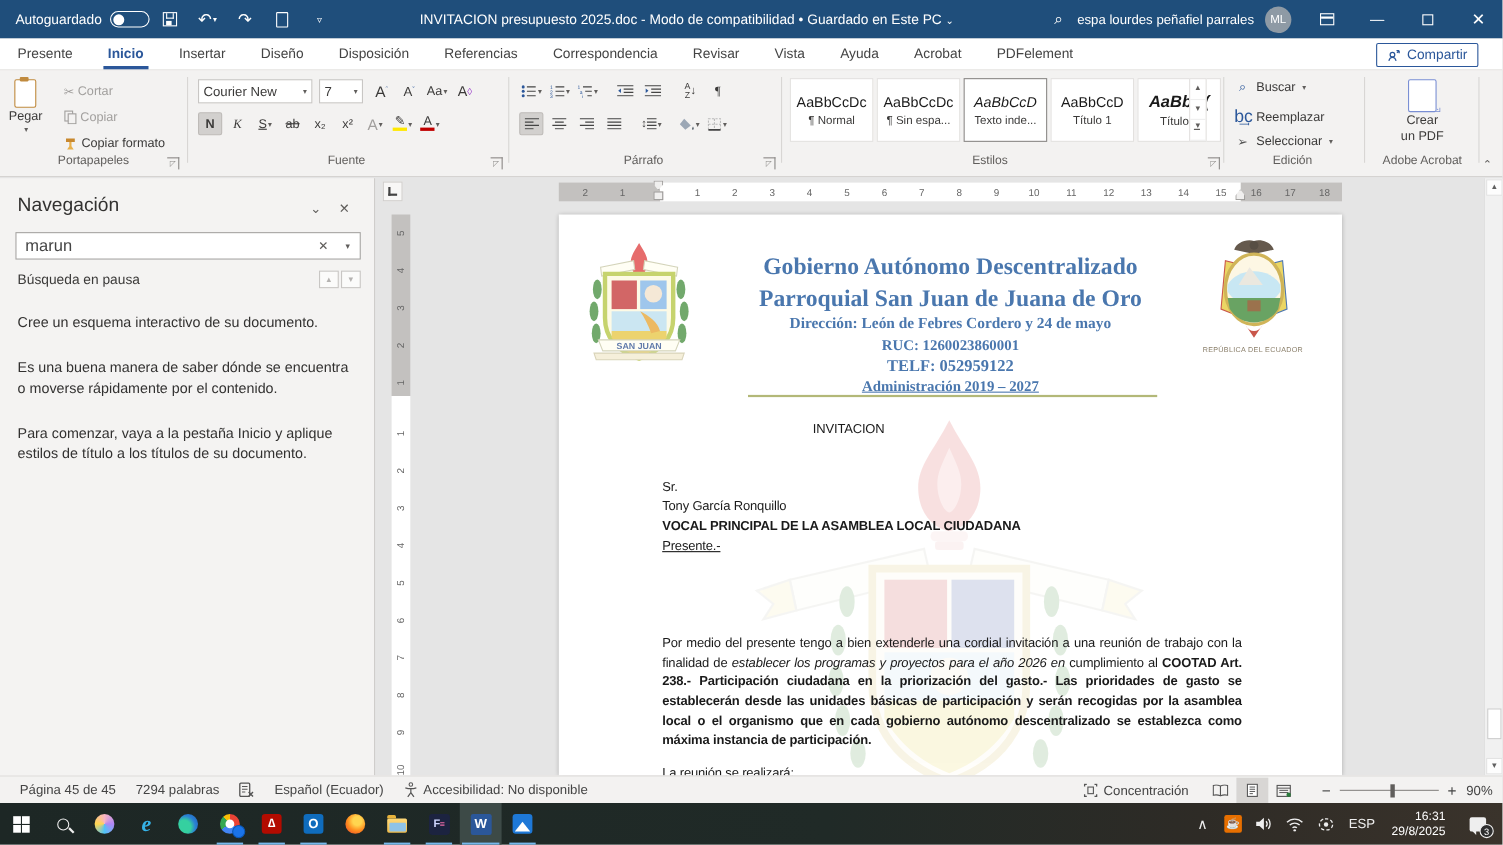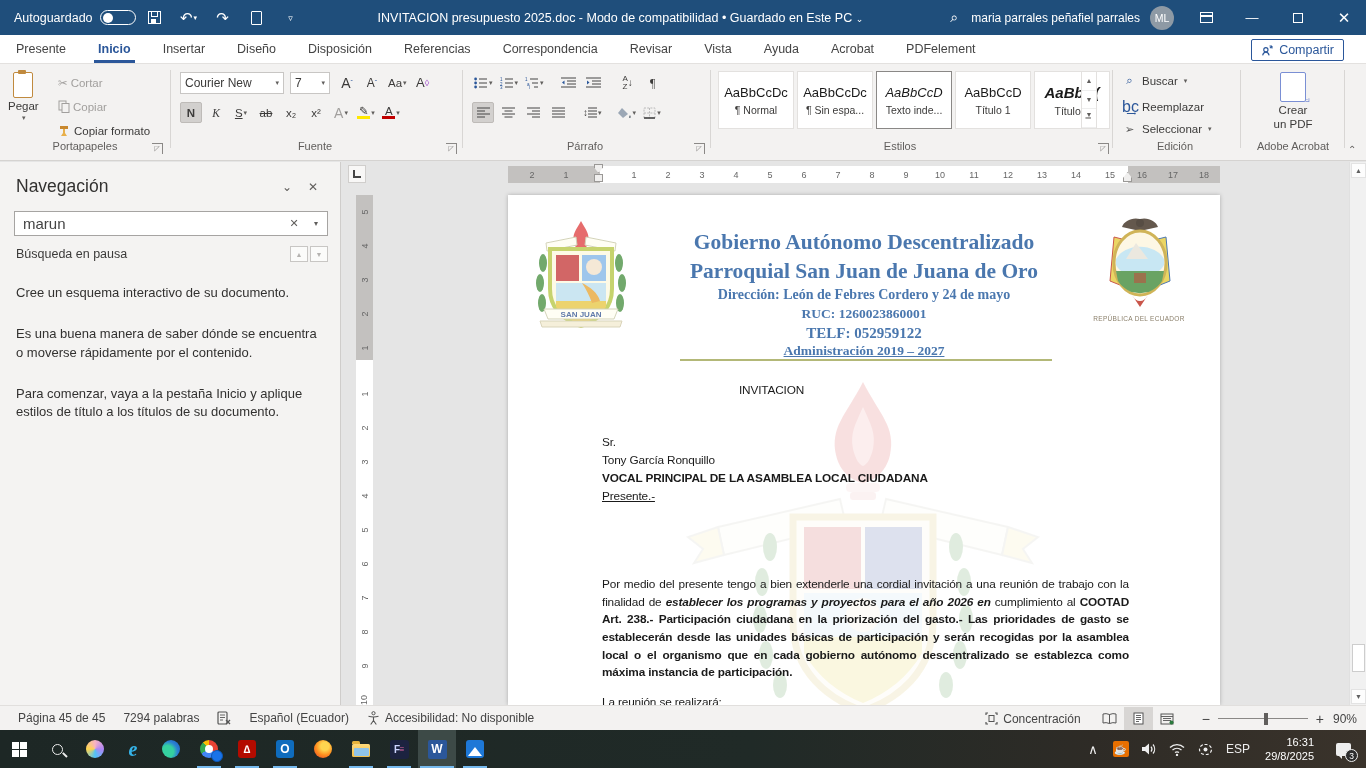--- a/index.html
+++ b/index.html
@@ -59,21 +59,21 @@
   .galbtns span { flex:1; display:flex; align-items:center; justify-content:center; font-size:7px; color:#605e5c; border-bottom:1px solid #eee; }
   .edit-item { position:absolute; display:flex; align-items:center; gap:5px; font-size:11.5px; }
   .mini-ic { width:15px; text-align:center; color:#2b579a; }
   .pdfic { width:26px; height:30px; border:1.5px solid #7a8fd4; border-radius:2px; position:relative; background:#fff; }
   .pdfic:before { content:"⟓"; position:absolute; right:-5px; bottom:-4px; color:#7a8fd4; font-size:11px; }
   .collapse-chev { position:absolute; left:1348px; top:80px; font-size:10px; color:#605e5c; }
   svg.ric { display:block; }
 
   
   .navpane { position:absolute; top:162px; left:0; width:341px; height:543px; background:#f4f3f2; border-right:1px solid #cfcdcb; }
-  .nav-head { display:flex; align-items:center; margin:14px 14px 0 16px; }
+  .nav-head { display:flex; align-items:flex-end; margin:14px 14px 0 16px; }
   .nav-title { font-size:17.5px; color:#323130; flex:1; font-weight:400; }
   .nav-hbtn { width:26px; text-align:center; color:#605e5c; font-size:12px; }
   .nav-search { margin:14px 12px 0 14px; height:25px; background:#fff; border:1px solid #a6a4a2; display:flex; align-items:center; }
   .nav-search input { flex:1; border:none; outline:none; font-size:15px; padding:0 8px; color:#444; background:transparent; font-family:inherit; }
   .nav-search .sx { width:22px; text-align:center; color:#605e5c; font-size:11px; }
   .nav-status { display:flex; align-items:center; margin:10px 12px 0 16px; }
   .nav-status .txt { flex:1; font-size:12.5px; color:#3b3a39; }
   .updown { display:flex; gap:2px; }
   .updown span { width:18px; height:16px; border:1px solid #c8c6c4; background:#fbfbfa; color:#b5b3b1; font-size:7px; display:flex; align-items:center; justify-content:center; }
   .nav-tabs { display:flex; gap:26px; margin:14px 0 0 16px; border-bottom:1px solid #e1dfdd; padding-bottom:0; width:calc(100% - 16px); }
@@ -107,21 +107,21 @@
   .hl1 { font-size:21.5px; line-height:1.35; }
   .hl2 { font-size:14px; line-height:1.35; }
   .hl3 { font-size:13.5px; line-height:1.35; }
   .hl-admin { font-size:13.5px; text-decoration:underline; }
   .hdr-rule { position:absolute; left:172px; top:164px; width:372px; height:1.5px; background:#b3b878; }
   .logo { position:absolute; }
   .logo-caption { position:absolute; left:578px; top:120px; width:106px; text-align:center; font-size:6.5px; color:#8a7f6a; letter-spacing:.3px; }
   .letter { position:absolute; left:94px; width:527px; color:#1a1a1a; font-size:11.8px; letter-spacing:-.15px; }
   .doc-title { left:0; text-align:center; width:527px; }
   .b { font-weight:bold; }
-  .bi { font-weight:bold; font-style:italic; }
+  .bi { font-weight:normal; font-style:italic; }
   .u { text-decoration:underline; }
   .just { text-align:justify; line-height:1.5; }
   .wm { position:absolute; left:150px; top:182px; opacity:.17; }
 
   
   .statusbar { position:absolute; top:705px; left:0; width:1366px; height:25px; background:#f3f2f1; border-top:1px solid #e1dfdd; display:flex; align-items:center; font-size:12px; color:#444; }
   .sb-item { margin-left:18px; display:flex; align-items:center; gap:5px; white-space:nowrap; }
   .sb-right { position:absolute; right:0; top:0; height:25px; display:flex; align-items:center; }
   .viewbtn { width:29px; height:24px; display:flex; align-items:center; justify-content:center; color:#555; }
   .viewbtn.pressed { background:#d8d6d4; }
@@ -185,21 +185,21 @@
     </span>
   <span class="tb-ic" style="font-size:9px">▿</span>
   <div class="tb-title">
     <span>INVITACION presupuesto 2025.doc  -  Modo de compatibilidad</span>
     <span> • </span>
     <span>Guardado en Este PC</span>
     <span style="font-size:9px"> ⌄</span>
   </div>
   <div class="tb-right">
     <span class="tb-ic" style="font-size:14px">⌕</span>
-    <span style="font-size:12px">maria parrales peñafiel parrales</span>
+    <span style="font-size:12px">espa lourdes peñafiel parrales</span>
     <span class="avatar">ML</span>
     <span class="winbtn">
         <span class="ribbondisp"></span>
       </span>
     <span class="winbtn">—</span>
     <span class="winbtn">
         <span class="restoreglyph"></span>
       </span>
     <span class="winbtn" style="font-size:15px">✕</span>
   </div>

